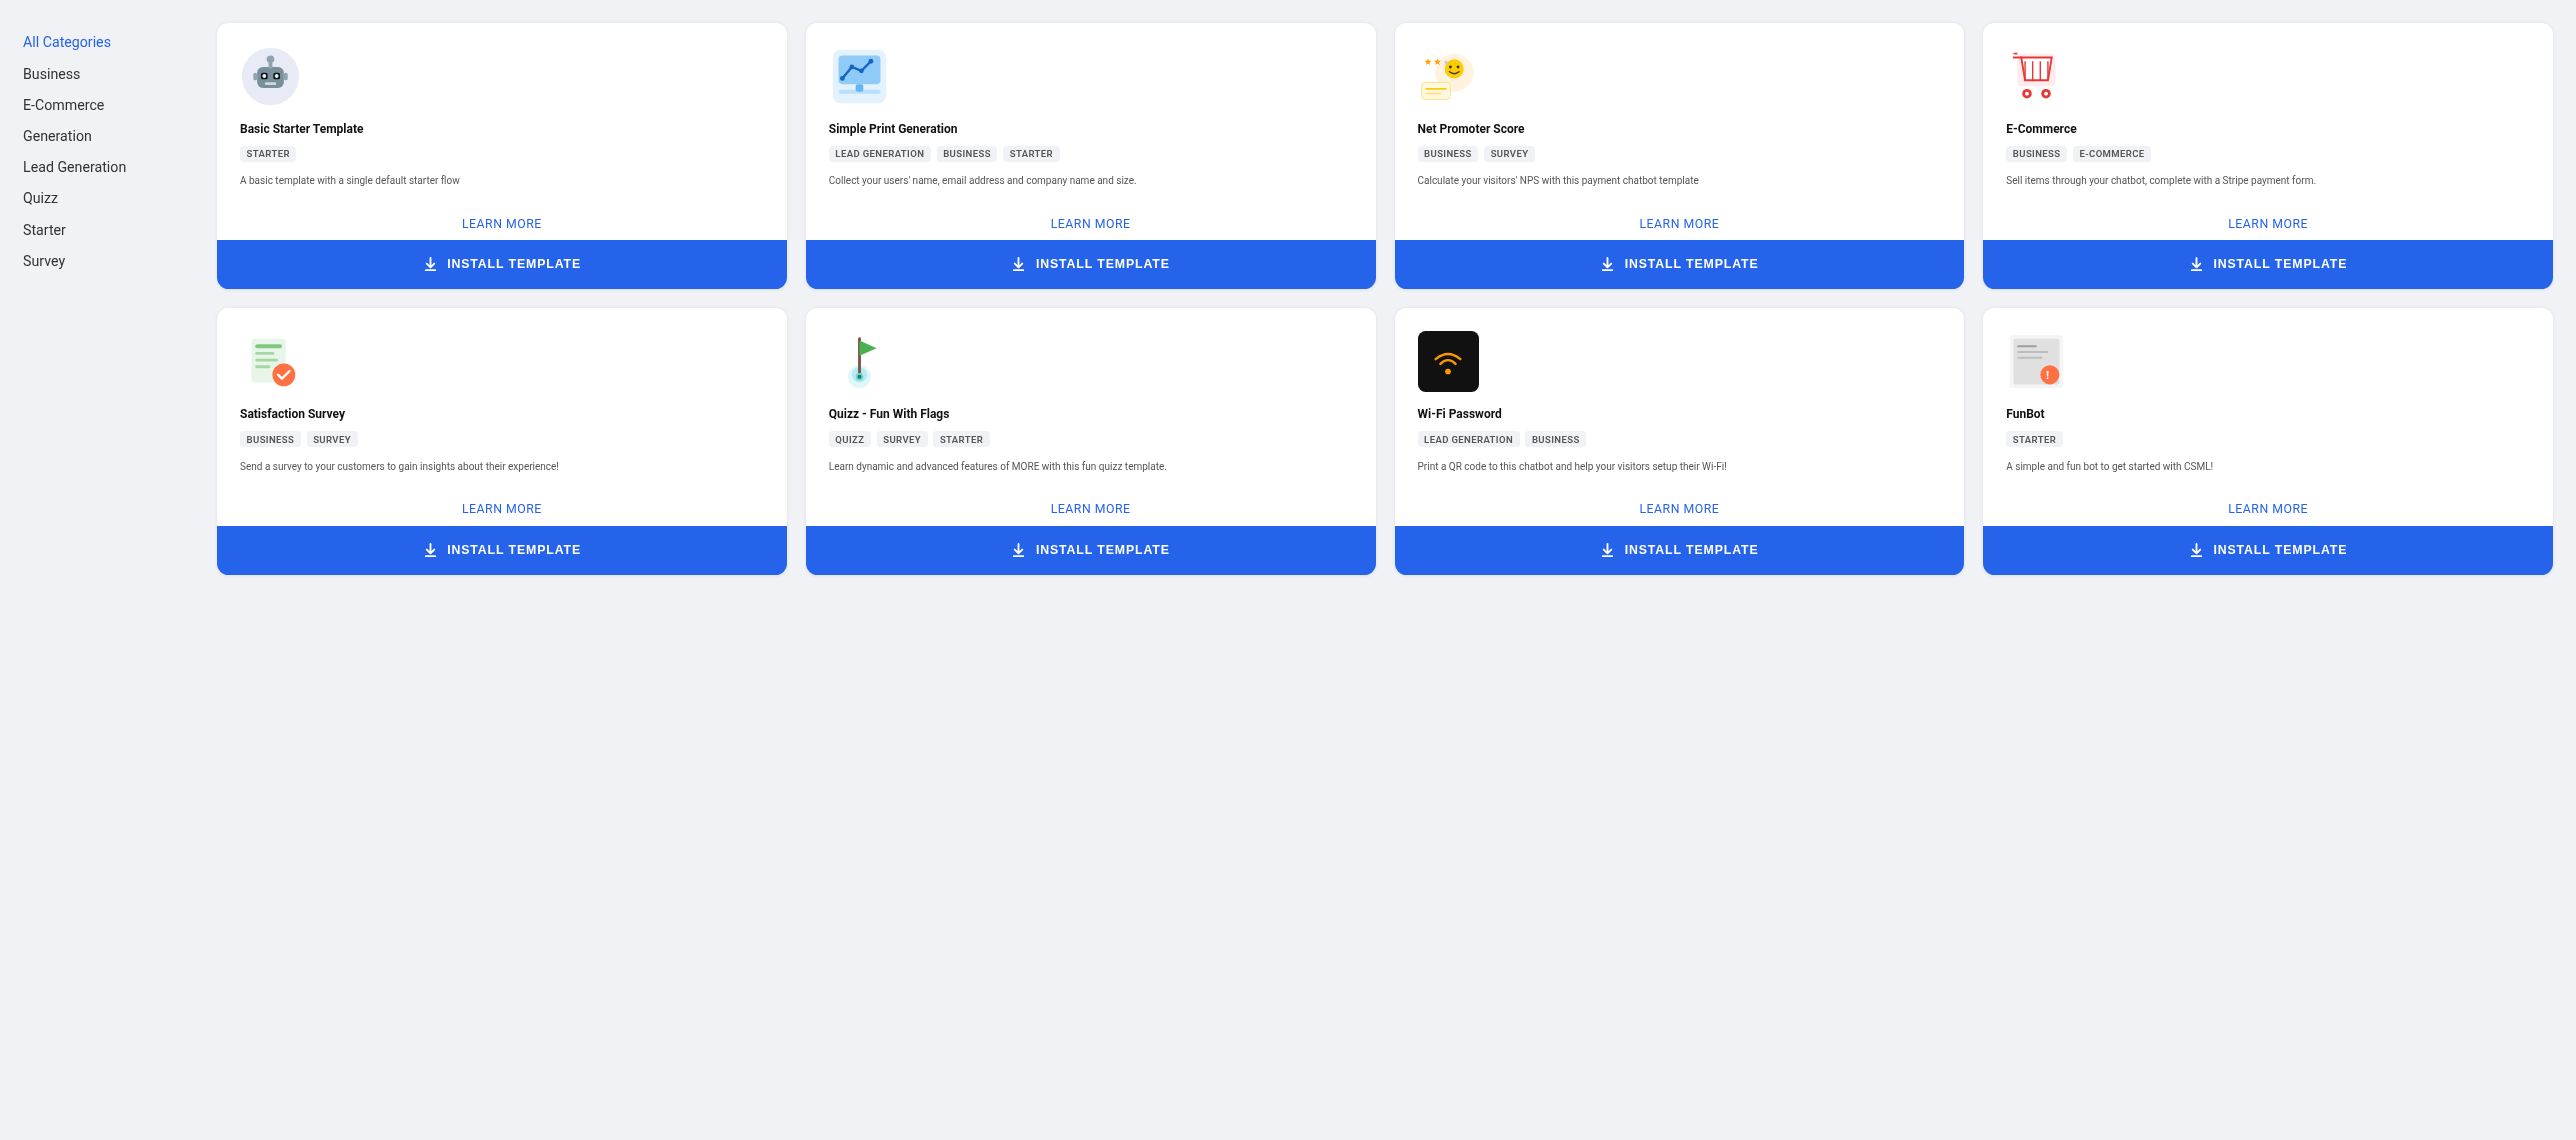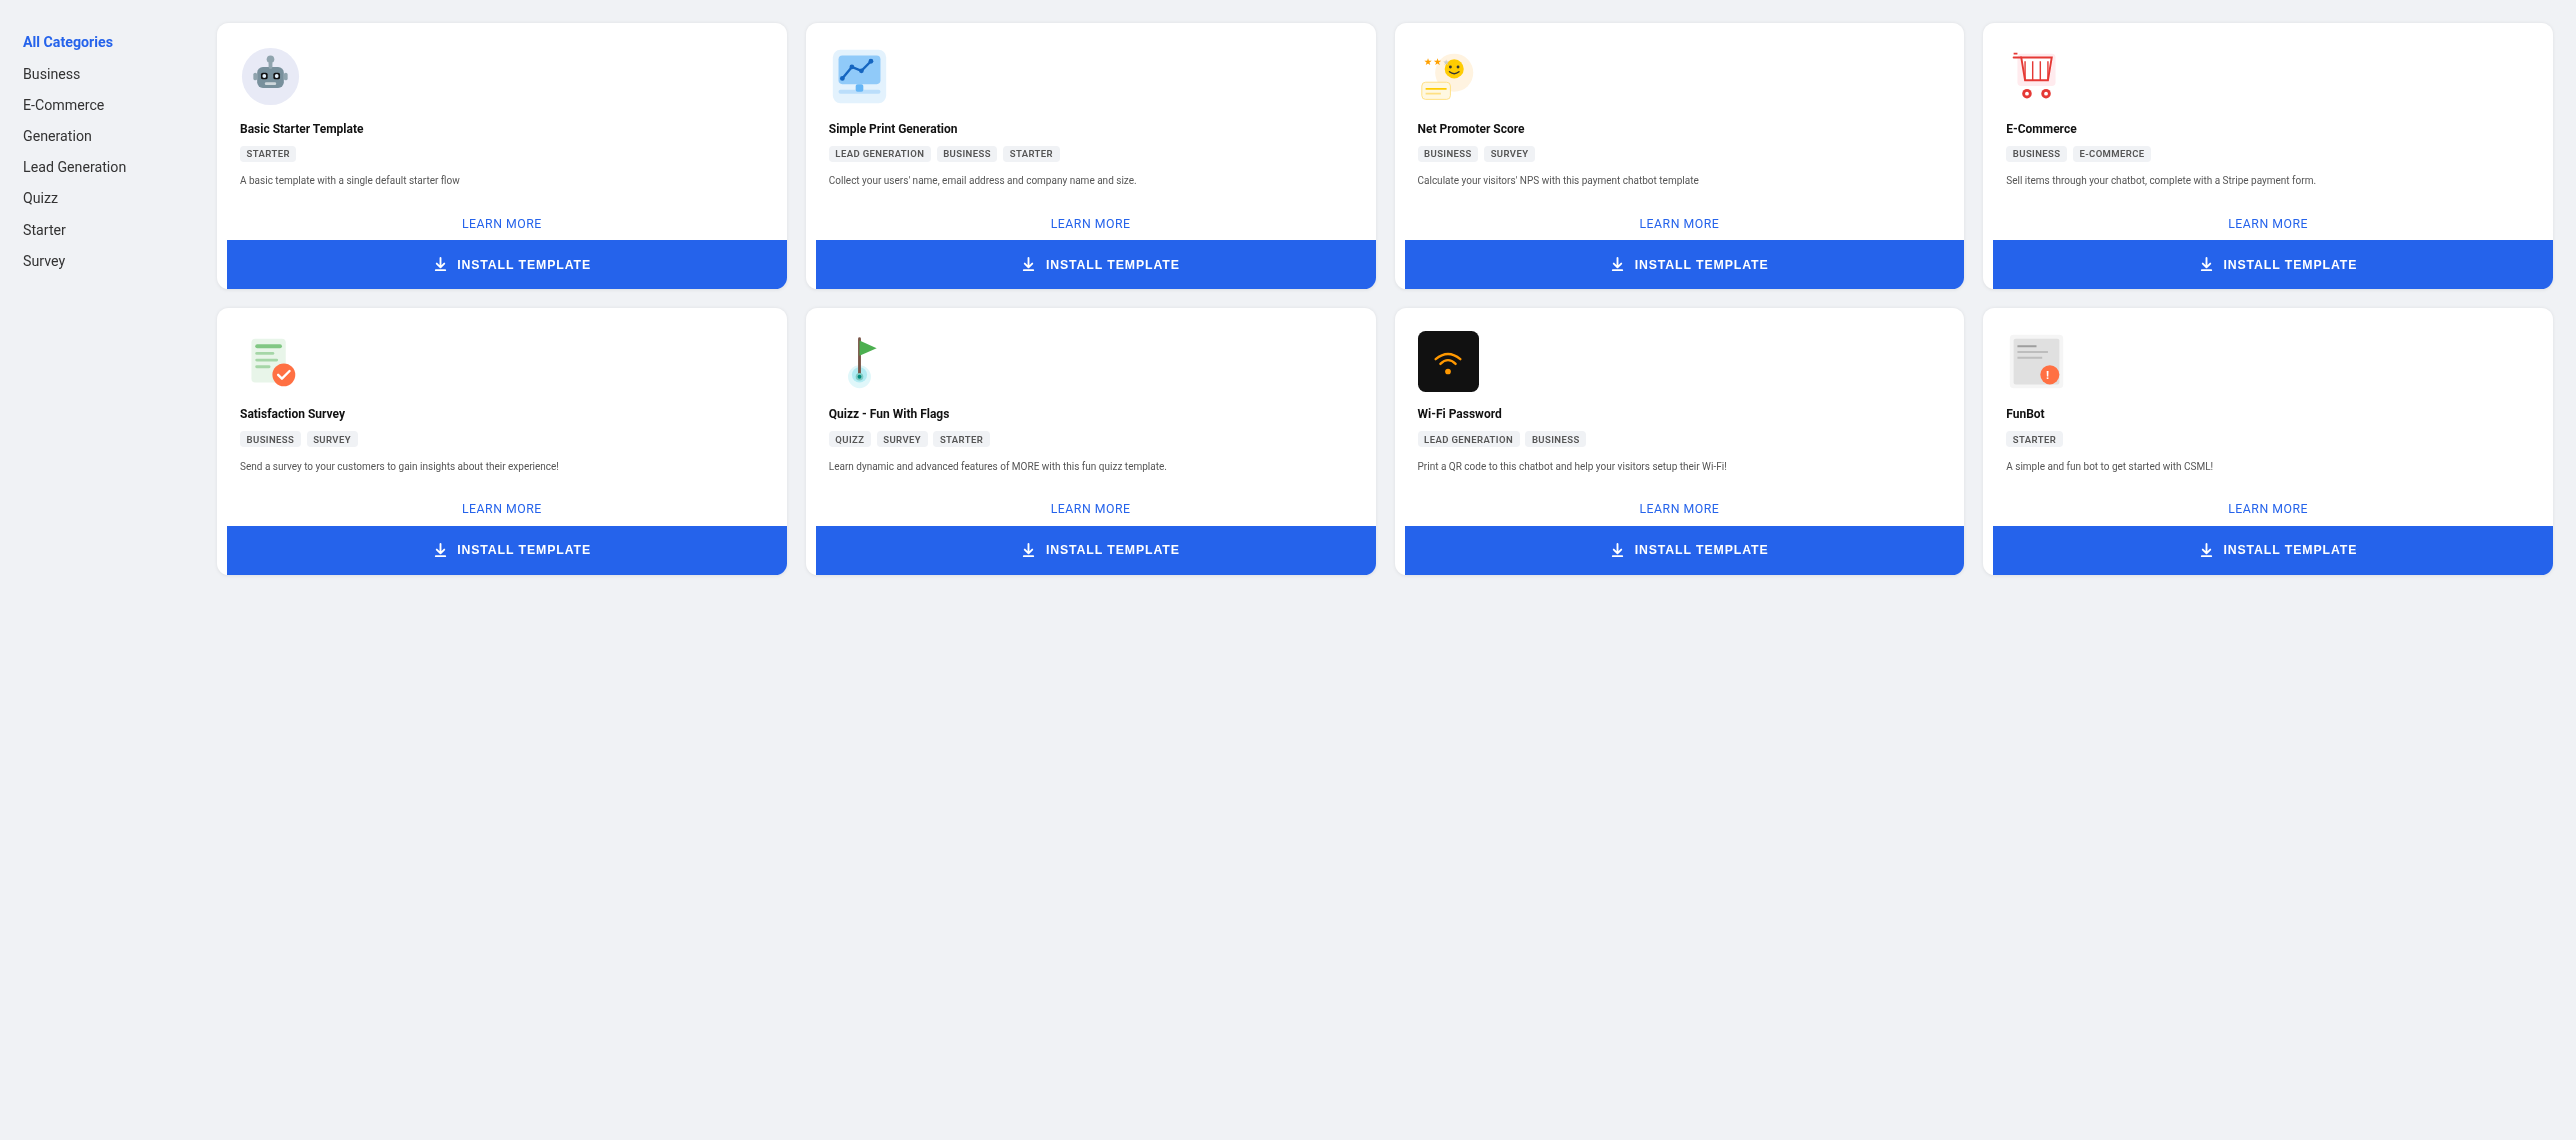--- a/index.html
+++ b/index.html
@@ -22,21 +22,21 @@
     .sidebar-item {
       display: block;
       padding: 7.6px 0;
       font-size: 14.2px;
       color: #333;
       cursor: pointer;
       text-decoration: none;
     }
     .sidebar-item.active {
       color: #2563eb;
-      font-weight: 700;
+      font-weight: 400;
     }
     .main {
       flex: 1;
     }
     .grid {
       display: grid;
       grid-template-columns: repeat(4, 1fr);
       gap: 19px;
     }
     .card {
@@ -88,34 +88,33 @@
       font-size: 12.3px;
       font-weight: 400;
       letter-spacing: 0.5px;
       padding: 13.3px 0 9.5px;
       cursor: pointer;
       text-transform: uppercase;
       text-decoration: none;
     }
     .install-btn {
       display: flex;
-      align-items: center;
+      align-items: flex-start;
       justify-content: center;
       gap: 9.5px;
       background: #2563eb;
       color: #fff;
       font-size: 12.3px;
       font-weight: 700;
       letter-spacing: 0.9px;
       text-transform: uppercase;
       padding: 17px;
       border: none;
       cursor: pointer;
       width: 100%;
-      margin-left: 10px;
     }
     .install-icon {
       display: inline-flex;
       align-items: center;
     }
 
     
     .icon-container {
       width: 61px;
       height: 61px;

